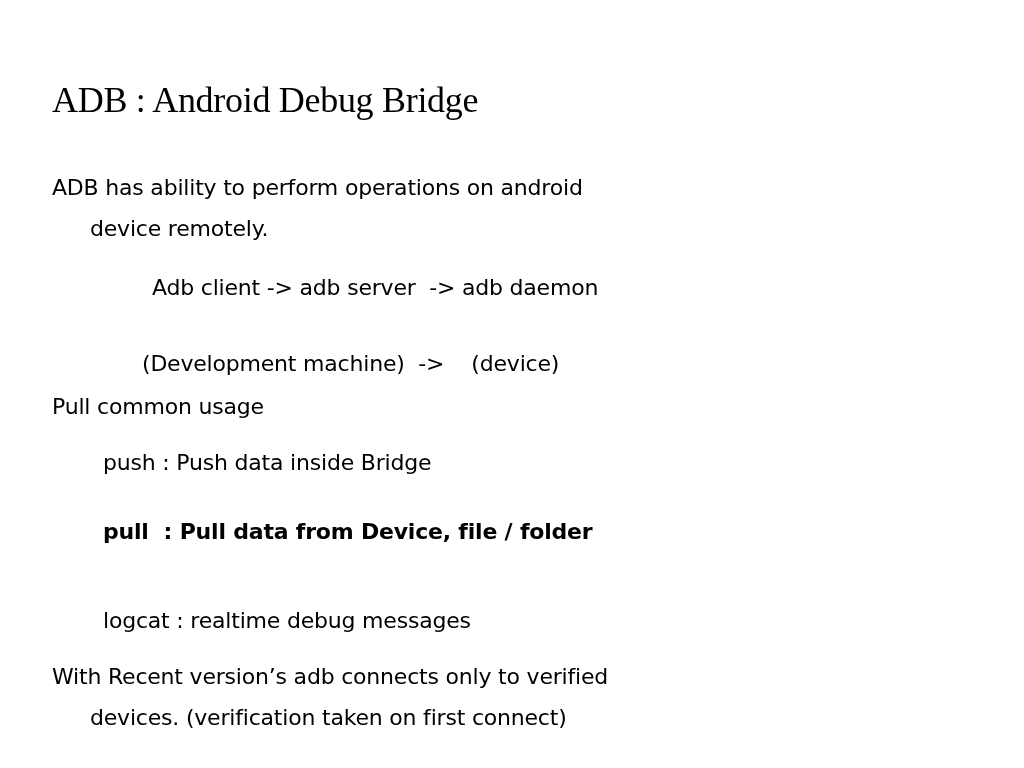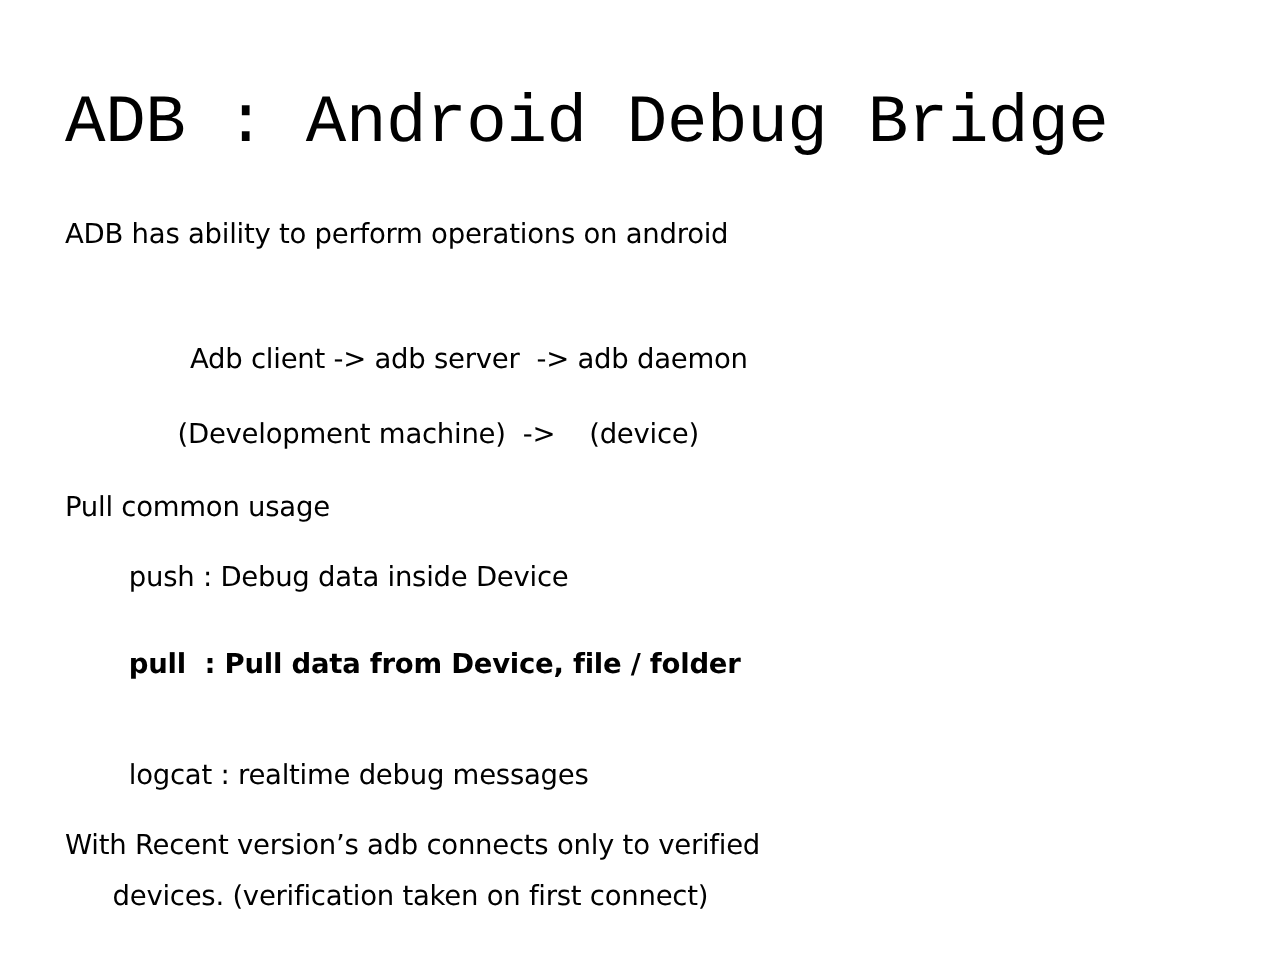--- a/index.html
+++ b/index.html
@@ -17,58 +17,59 @@
     .slide {
       position: absolute;
       left: 0; top: 0;
       width: 1024px; height: 768px;
       background: #ffffff;
     }
     .title {
       position: absolute;
       left: 52px;
       top: 70px;
-      font-family: Liberation Mono, monospace;
-      font-size: 54px;
+      font-family: Liberation Serif, serif;
+      font-size: 36px;
       line-height: 60px;
       white-space: nowrap;
       letter-spacing: -0.3px;
     }
     .line {
       position: absolute;
       font-family: "DejaVu Sans", sans-serif;
       font-size: 22px;
       line-height: 40px;
       white-space: pre;
       letter-spacing: -0.2px;
     }
     .l1 { left: 52px;  top: 168px; }
     .l1b { left: 90px; top: 209px; }
     .l2 { left: 152px; top: 268px; }
-    .l3 { left: 142px; top: 328px; }
+    .l3 { left: 142px; top: 344px; }
     .l4 { left: 52px;  top: 387px; }
     .l5 { left: 103px; top: 443px; }
     .l6 { left: 103px; top: 512px; font-weight: bold; }
     .l7 { left: 103px; top: 548px; }
     .l8 { left: 103px; top: 601px; }
     .l9 { left: 52px;  top: 657px; }
     .l9b { left: 90px; top: 698px; }
   </style>
 </head>
 <body>
 
 <div class="slide">
   <div class="title">ADB : Android Debug Bridge</div>
 
   <div class="line l1">ADB has ability to perform operations on android</div>
+  <div class="line l1b">device remotely.</div>
 
   <div class="line l2">Adb client -&gt; adb server  -&gt; adb daemon</div>
   <div class="line l3">(Development machine)  -&gt;    (device)</div>
 
   <div class="line l4">Pull common usage</div>
 
-  <div class="line l5">push : Debug data inside Device</div>
+  <div class="line l5">push : Push data inside Bridge</div>
   <div class="line l6">pull  : Pull data from Device, file / folder</div>
   <div class="line l8">logcat : realtime debug messages</div>
 
   <div class="line l9b">devices. (verification taken on first connect)</div>
   <div class="line l9">With Recent version’s adb connects only to verified</div>
 </div>
 
 </body></html>

